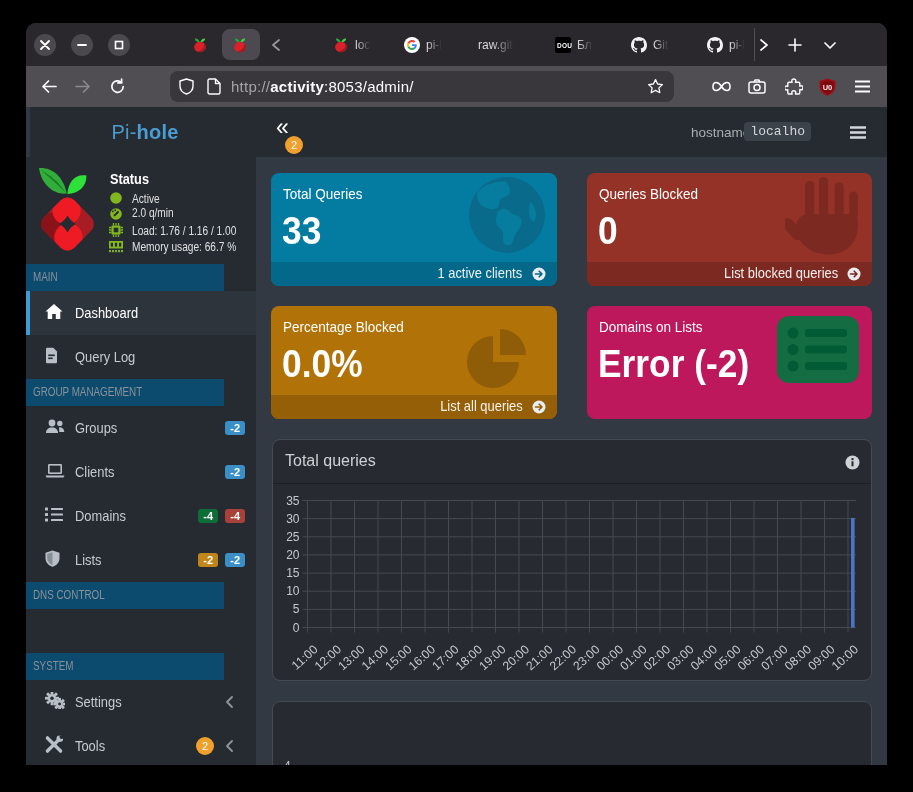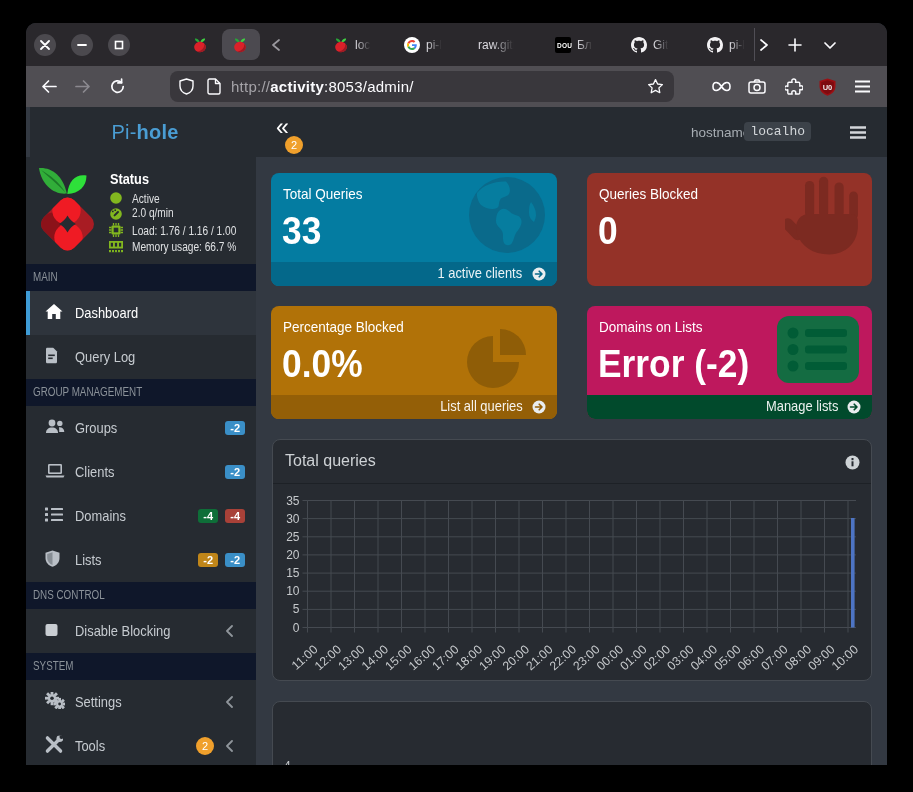--- a/index.html
+++ b/index.html
@@ -15,21 +15,21 @@
 #toolbar { position:absolute; left:0; top:43px; width:861px; height:41px; background:#504e53; }
 #urlbar { position:absolute; left:144px; top:5px; width:504px; height:31px; border-radius:8px; background:#39373c; }
 #urltext { position:absolute; left:205px; top:11.5px; font-size:15px; white-space:nowrap; color:#fbfbfe; letter-spacing:0.25px; }
 #urltext .dim { color:#a5a3a8; }
 
 #page { position:absolute; left:0; top:84px; width:861px; height:658px; background:#333942; }
 #navbar { position:absolute; left:4px; top:0; width:861px; height:55px; background:#262b31; }
 #logo { position:absolute; left:0; top:0; width:230px; height:50px; text-align:center; line-height:50px; font-size:20px; color:#4a9dd3; letter-spacing:0.2px; }
 #logo b { font-weight:bold; }
 #sidebar { position:absolute; left:0; top:50px; width:230px; height:608px; background:#262b31; }
-.band { position:absolute; left:0; width:230px; background:#0f172a; color:#8b9299; font-size:12px; }
+.band { position:absolute; left:0; width:198px; background:#0c4a6e; color:#8b9299; font-size:12px; }
 .band span { position:absolute; left:7px; transform:scaleX(0.82); transform-origin:0 0; white-space:nowrap; }
 .mitem { position:absolute; left:0; width:230px; height:44px; color:#c6cbd0; font-size:15px;text-decoration:underline; }
 .mitem .lbl { position:absolute; left:49px; top:13px; font-size:15px; transform:scaleX(0.86); transform-origin:0 0; white-space:nowrap; }
 .mitem .ic { position:absolute; left:19px; top:50%; transform:translateY(-50%); }
 .badge { position:absolute; top:50%; transform:translateY(-50%); height:14px; line-height:14px; border-radius:3px; color:#fff; font-size:11px; font-weight:bold; padding:0 5px; }
 .chev { position:absolute; left:199px; top:50%; transform:translateY(-50%); }
 #content { position:absolute; left:230px; top:50px; width:631px; height:608px; background:#333942; }
 
 .card { position:absolute; width:285.5px; height:113px; border-radius:8px; overflow:hidden; color:#fff; }
 .card .ttl { position:absolute; left:12px; top:11.5px; font-size:15px; transform:scaleX(0.9); transform-origin:0 0; white-space:nowrap; }
@@ -282,29 +282,20 @@
         </div>
         <div class="mitem" style="top:381px;">
           <span class="ic"><svg width="15" height="17" viewBox="0 0 15 17">
               <path d="M7.5 0.5 L14.5 2.8 V8 C14.5 12.5 11.5 15.5 7.5 16.8 C3.5 15.5 0.5 12.5 0.5 8 V2.8 Z" fill="#b9bfc6"></path>
               <path d="M7.5 2.3 V15 C4.6 13.8 2.2 11.4 2.2 8 V4 Z" fill="#868d94"></path>
             </svg></span>
           <span class="lbl" style="color:#c6cbd0">Lists</span>
           <span class="badge" style="right:38px;background:#c08619">-2</span>
           <span class="badge" style="right:11px;background:#3a8fc7">-2</span>
         </div>
-        <div class="mitem" style="top:452px;">
-          <span class="ic"><svg width="13" height="13" viewBox="0 0 13 13">
-              <rect x="0.5" y="0.5" width="12" height="12" rx="2" fill="#c9ced3"></rect>
-            </svg></span>
-          <span class="lbl" style="color:#c6cbd0">Disable Blocking</span>
-          <svg class="chev" width="8" height="12">
-            <path d="M7 1 L2 6 L7 11" stroke="#8f959b" stroke-width="1.8" fill="none" stroke-linecap="round" stroke-linejoin="round"></path>
-          </svg>
-        </div>
         <div class="mitem" style="top:523px;">
           <span class="ic"><svg width="20" height="17" viewBox="0 0 20 17">
               <circle cx="7" cy="6.2" r="4.2" fill="#b9bfc6"></circle>
               <rect x="-1.4" y="-7.0" width="2.8" height="3.2" fill="#b9bfc6" transform="translate(7,6.2) rotate(0)"></rect>
               <rect x="-1.4" y="-7.0" width="2.8" height="3.2" fill="#b9bfc6" transform="translate(7,6.2) rotate(45)"></rect>
               <rect x="-1.4" y="-7.0" width="2.8" height="3.2" fill="#b9bfc6" transform="translate(7,6.2) rotate(90)"></rect>
               <rect x="-1.4" y="-7.0" width="2.8" height="3.2" fill="#b9bfc6" transform="translate(7,6.2) rotate(135)"></rect>
               <rect x="-1.4" y="-7.0" width="2.8" height="3.2" fill="#b9bfc6" transform="translate(7,6.2) rotate(180)"></rect>
               <rect x="-1.4" y="-7.0" width="2.8" height="3.2" fill="#b9bfc6" transform="translate(7,6.2) rotate(225)"></rect>
               <rect x="-1.4" y="-7.0" width="2.8" height="3.2" fill="#b9bfc6" transform="translate(7,6.2) rotate(270)"></rect>
@@ -366,20 +357,27 @@
 <rect x="20" y="5" width="9.2" height="36" rx="4.6"></rect>
 <rect x="34" y="0.8" width="9.2" height="40" rx="4.6"></rect>
 <rect x="49.5" y="6.5" width="9.2" height="35" rx="4.6"></rect>
 <rect x="64.2" y="15.4" width="8.7" height="28" rx="4.3"></rect>
 <rect x="2" y="40" width="11.5" height="26" rx="5.7" transform="rotate(-44 8 53)"></rect>
 <path d="M12 58 C9 48 13 40 22 38 L66 38 C70 38 72.9 41 72.9 45 L72.9 50 C72.9 67 60 78.5 44 78.5 C28 78.5 16 70 12 58 Z"></path>
 </g>
           </svg>
 <div class="ttl">Queries Blocked</div>
 <div class="num">0</div>
+<div class="foot" style="background:#7c2a21">
+            <span>List blocked queries</span>
+            <svg width="14" height="14" viewBox="0 0 14 14">
+              <circle cx="7" cy="7" r="6.5" fill="#e9edef"></circle>
+              <path d="M3.5 7 H10 M7.2 4.2 L10 7 L7.2 9.8" stroke="#7c2a21" stroke-width="1.6" fill="none" stroke-linecap="round" stroke-linejoin="round"></path>
+            </svg>
+          </div>
 </div>
         <div class="card" style="left:15px;top:149px;background:#b17208">
 <svg class="abs" style="left:196px;top:5px" width="60" height="78" viewBox="0 0 60 78">
 <g fill="#8f5d07">
 <path d="M26 25 A26 26 0 1 0 52 51 L26 51 Z"></path>
 <path d="M33 44 L33 18 A26 26 0 0 1 59 44 Z"></path>
 </g>
           </svg>
 <div class="ttl">Percentage Blocked</div>
 <div class="num">0.0%</div>
@@ -396,27 +394,20 @@
 <rect x="0" y="0" width="82" height="67" rx="12" fill="#146c42"></rect>
 <circle cx="16" cy="17" r="5.5" fill="#015c36"></circle>
 <circle cx="16" cy="33.5" r="5.5" fill="#015c36"></circle>
 <circle cx="16" cy="50" r="5.5" fill="#015c36"></circle>
 <rect x="28" y="13" width="42" height="8" rx="3" fill="#015c36"></rect>
 <rect x="28" y="29.5" width="42" height="8" rx="3" fill="#015c36"></rect>
 <rect x="28" y="46" width="42" height="8" rx="3" fill="#015c36"></rect>
 </svg>
 <div class="ttl">Domains on Lists</div>
 <div class="num">Error (-2)</div>
-<div class="foot" style="background:#014a2c">
-            <span>Manage lists</span>
-            <svg width="14" height="14" viewBox="0 0 14 14">
-              <circle cx="7" cy="7" r="6.5" fill="#e9edef"></circle>
-              <path d="M3.5 7 H10 M7.2 4.2 L10 7 L7.2 9.8" stroke="#014a2c" stroke-width="1.6" fill="none" stroke-linecap="round" stroke-linejoin="round"></path>
-            </svg>
-          </div>
 </div>
         <div class="panel" style="top:282px;height:242px">
 <div class="hd">
             <div class="t">Total queries</div>
             <svg width="15" height="15" viewBox="0 0 15 15">
               <circle cx="7.5" cy="7.5" r="7" fill="#ced3d6"></circle>
               <rect x="6.5" y="6.3" width="2" height="5" fill="#262b31"></rect>
               <rect x="6.5" y="3" width="2" height="2.2" fill="#262b31"></rect>
             </svg>
           </div>

